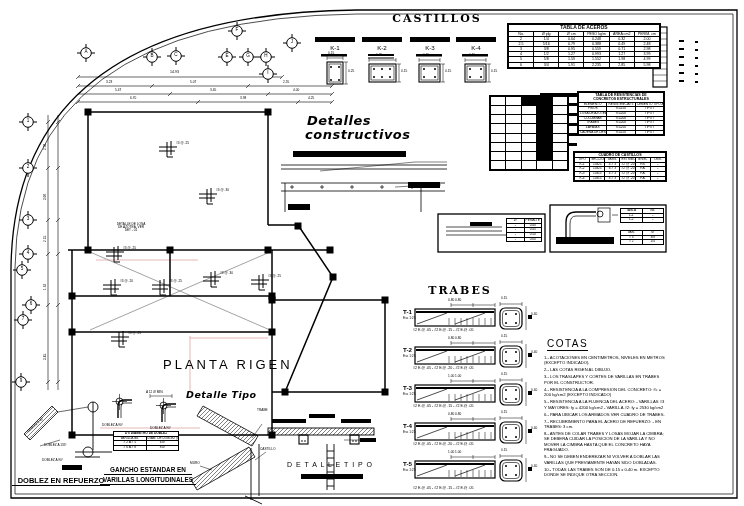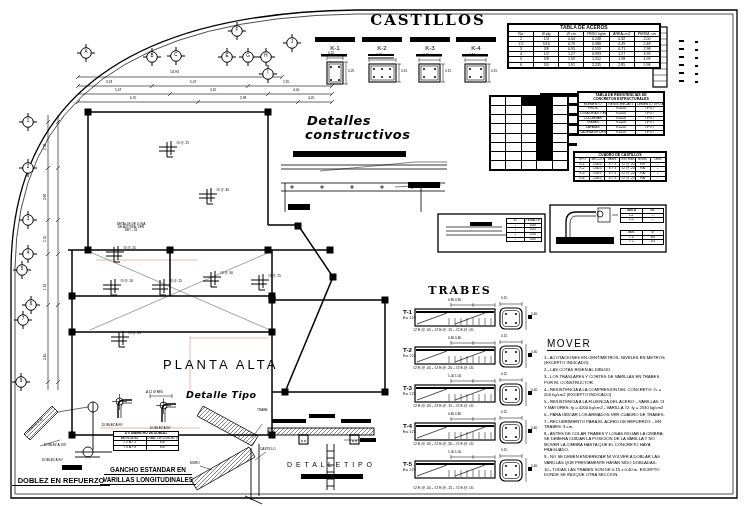--- a/index.html
+++ b/index.html
@@ -288,25 +288,25 @@
         <circle cx="305" cy="441" r=".8" fill="#000" stroke="none"></circle>
     <circle cx="353" cy="441" r=".8" fill="#000" stroke="none"></circle>
         <circle cx="356" cy="441" r=".8" fill="#000" stroke="none"></circle>
     <path d="M327,444 V490 M334,444 V490 M327,451h7 M327,458h7 M327,465h7 M327,472h7 M327,479h7 M327,486h7" stroke-width=".9"></path>
     <path d="M344,440 H360" stroke-width=".5"></path>
     <rect x="360" y="438" width="16" height="4" fill="#000" stroke="none"></rect>
     <rect x="301" y="474" width="62" height="5" fill="#000" stroke="none"></rect>
   </g>
 </svg>
 
-<span class="ab tx ser ctr" style="left:363px;top:13px;width:130px;font-size:15px;letter-spacing:2px">CASTILLOS</span>
+<span class="ab tx ser ctr" style="left:372px;top:13px;width:130px;font-size:11px;letter-spacing:2px">CASTILLOS</span>
 <span class="ab tx ser ctr" style="left:415px;top:285px;width:90px;font-size:11px;letter-spacing:2px">TRABES</span>
 <span class="ab tx scr" style="left:307px;top:114px;font-size:13px">Detalles</span>
 <span class="ab tx scr" style="left:305px;top:128px;font-size:13px">constructivos</span>
-<span class="ab tx" style="left:163px;top:358px;font-size:13px;letter-spacing:3px">PLANTA ALTA</span>
+<span class="ab tx" style="left:163px;top:358px;font-size:13px;letter-spacing:3px">PLANTA RIGEN</span>
 <span class="ab tx scr" style="left:186px;top:390px;font-size:9.5px">Detalle Tipo</span>
 <span class="ab tx t7" style="left:287px;top:461px;letter-spacing:1px">D E T A L L E   T I P O</span>
 <span class="ab tx und" style="left:12px;top:477px;width:98px;font-size:7.5px;font-weight:bold;text-align:center">DOBLEZ EN REFUERZO</span>
 <span class="ab tx und" style="left:104px;top:467px;width:88px;font-size:6.4px;font-weight:bold;text-align:center">GANCHO ESTANDAR EN</span>
 <span class="ab tx und" style="left:100px;top:477px;width:96px;font-size:6.4px;font-weight:bold;text-align:center">VARILLAS LONGITUDINALES</span>
 
 <span class="ab tx t6 ctr" style="left:315px;top:45px;width:40px">K-1</span>
 <span class="ab tx t6 ctr" style="left:362px;top:45px;width:40px">K-2</span>
 <span class="ab tx t6 ctr" style="left:410px;top:45px;width:40px">K-3</span>
 <span class="ab tx t6 ctr" style="left:456px;top:45px;width:40px">K-4</span>
@@ -643,21 +643,21 @@
 <span class="ab tx t3" style="left:531px;top:427px">0.40</span>
 <span class="ab tx t35" style="left:413px;top:443px">#2 E.@ .05 - #2 E.@ .20 - #2 E.@ .05</span>
 
 <span class="ab tx t6" style="left:403px;top:461px;font-weight:bold">T-5</span>
 <span class="ab tx t3" style="left:403px;top:469px">Esc 1:25</span>
 <span class="ab tx t3" style="left:448px;top:451px">1.00        1.00</span>
 <span class="ab tx t3" style="left:501px;top:449px">0.15</span>
 <span class="ab tx t3" style="left:531px;top:465px">0.40</span>
 <span class="ab tx t35" style="left:413px;top:487px">#2 E.@ .05 - #2 E.@ .15 - #2 E.@ .05</span>
 
-<span class="ab tx t10 und" style="left:547px;top:339px;letter-spacing:1.5px">MOVER</span>
+<span class="ab tx t10 und" style="left:547px;top:339px;letter-spacing:1.5px">COTAS</span>
 <div class="ab" style="left:544px;top:355px;width:122px;height:122px;overflow:hidden">
   <div class="tx t4" style="white-space:normal;line-height:1.3;margin-bottom:1.5px">1.- ACOTACIONES EN CENTIMETROS, NIVELES EN METROS (EXCEPTO INDICADO).</div>
   <div class="tx t4" style="white-space:normal;line-height:1.3;margin-bottom:1.5px">2.- LAS COTAS RIGEN AL DIBUJO.</div>
   <div class="tx t4" style="white-space:normal;line-height:1.3;margin-bottom:1.5px">3.- LOS TRASLAPES Y CORTES DE VARILLAS EN TRABES POR EL CONSTRUCTOR.</div>
   <div class="tx t4" style="white-space:normal;line-height:1.3;margin-bottom:1.5px">4.- RESISTENCIA A LA COMPRESION DEL CONCRETO: f'c = 200 kg/cm2 (EXCEPTO INDICADO)</div>
   <div class="tx t4" style="white-space:normal;line-height:1.3;margin-bottom:1.5px">5.- RESISTENCIA A LA FLUENCIA DEL ACERO:  - VARILLAS #3 Y MAYORES: fy = 4200 kg/cm2   - VARILLA #2: fy = 2530 kg/cm2</div>
   <div class="tx t4" style="white-space:normal;line-height:1.3;margin-bottom:1.5px">6.- PARA UBICAR LOS ARMADOS VER CUADRO DE TRABES.</div>
   <div class="tx t4" style="white-space:normal;line-height:1.3;margin-bottom:1.5px">7.- RECUBRIMIENTO PARA EL ACERO DE REFUERZO:  - EN TRABES: 3 cm.</div>
   <div class="tx t4" style="white-space:normal;line-height:1.3;margin-bottom:1.5px">8.- ANTES DE COLAR TRABES Y LOSAS MOJAR LA CIMBRA; SE DEBERA CUIDAR LA POSICION DE LA VARILLA Y NO MOVER LA CIMBRA HASTA QUE EL CONCRETO HAYA FRAGUADO.</div>
   <div class="tx t4" style="white-space:normal;line-height:1.3;margin-bottom:1.5px">9.- NO SE DEBEN ENDEREZAR NI VOLVER A DOBLAR LAS VARILLAS QUE PREVIAMENTE HAYAN SIDO DOBLADAS.</div>

